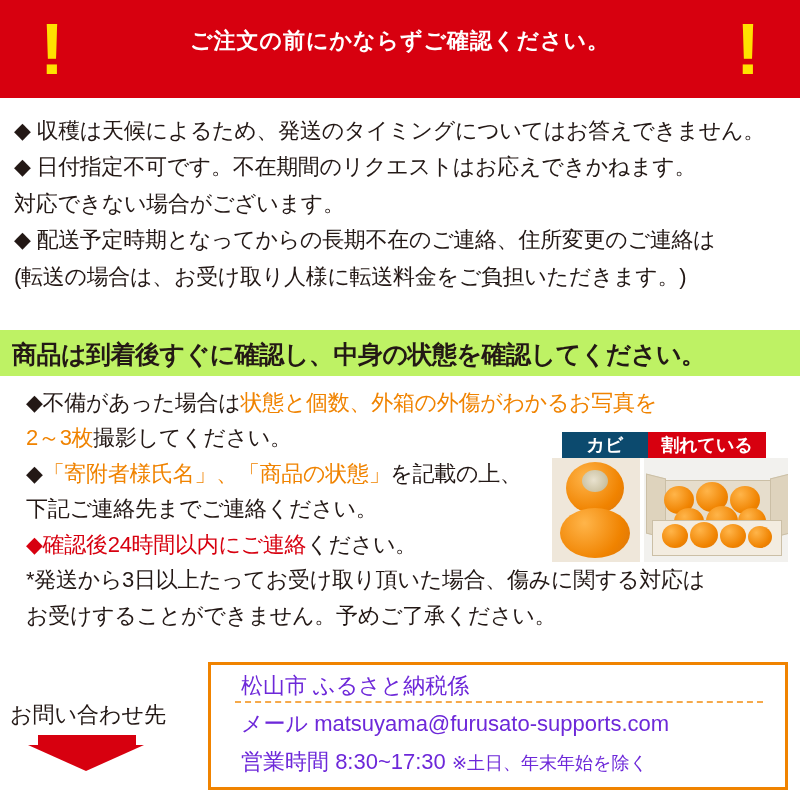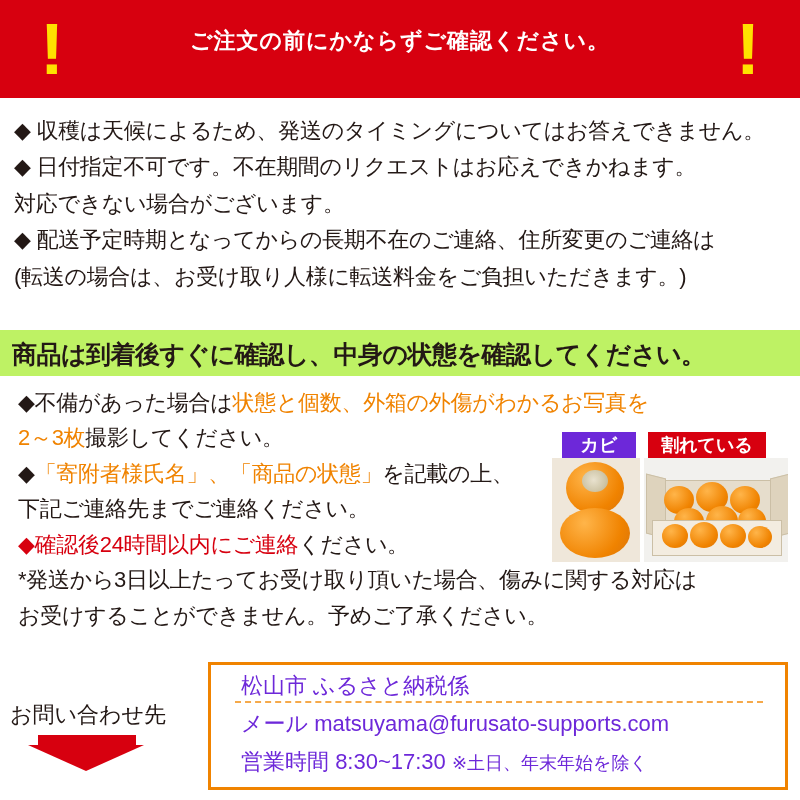--- a/index.html
+++ b/index.html
@@ -49,35 +49,35 @@
     position:absolute;left:12px;top:8px;
     font-size:25px;font-weight:bold;letter-spacing:-0.5px;white-space:nowrap;
   }
 
   
   .body{
     position:absolute;left:0;top:380px;width:800px;height:270px;
     padding:8px 14px 0 14px;box-sizing:border-box;
   }
   .body p{
-    margin:0 0 6px 4px;font-size:22px;line-height:1.34;letter-spacing:-0.3px;
+    margin:0 0 6px 12px;font-size:22px;line-height:1.34;letter-spacing:-0.3px;
     white-space:nowrap;
   }
   .orange{color:#f08300;}
   .red{color:#d7000f;}
   .bold{font-weight:normal;}
   .small{font-size:20px;}
 
   
   .photos{position:absolute;left:552px;top:432px;width:236px;height:130px;}
   .tag{
     position:absolute;top:0;height:26px;line-height:26px;
     color:#ffffff;font-size:18px;font-weight:bold;text-align:center;
   }
-  .tag.kabi{left:10px;width:74px;background:#6d28d9;}
+  .tag.kabi{left:10px;width:86px;background:#0c4a6e;}
   .tag.ware{left:96px;width:118px;background:#d7000f;}
 
   .photo{position:absolute;top:26px;overflow:hidden;}
   .photo.kabi{left:0;width:88px;height:104px;background:#efe7da;}
   .photo.ware{left:92px;width:144px;height:104px;background:#f2f1ee;}
 
   .mikan{
     position:absolute;border-radius:50%;
     background:radial-gradient(circle at 35% 30%, #ffb54a, #f08300 65%, #d9730a 100%);
   }

